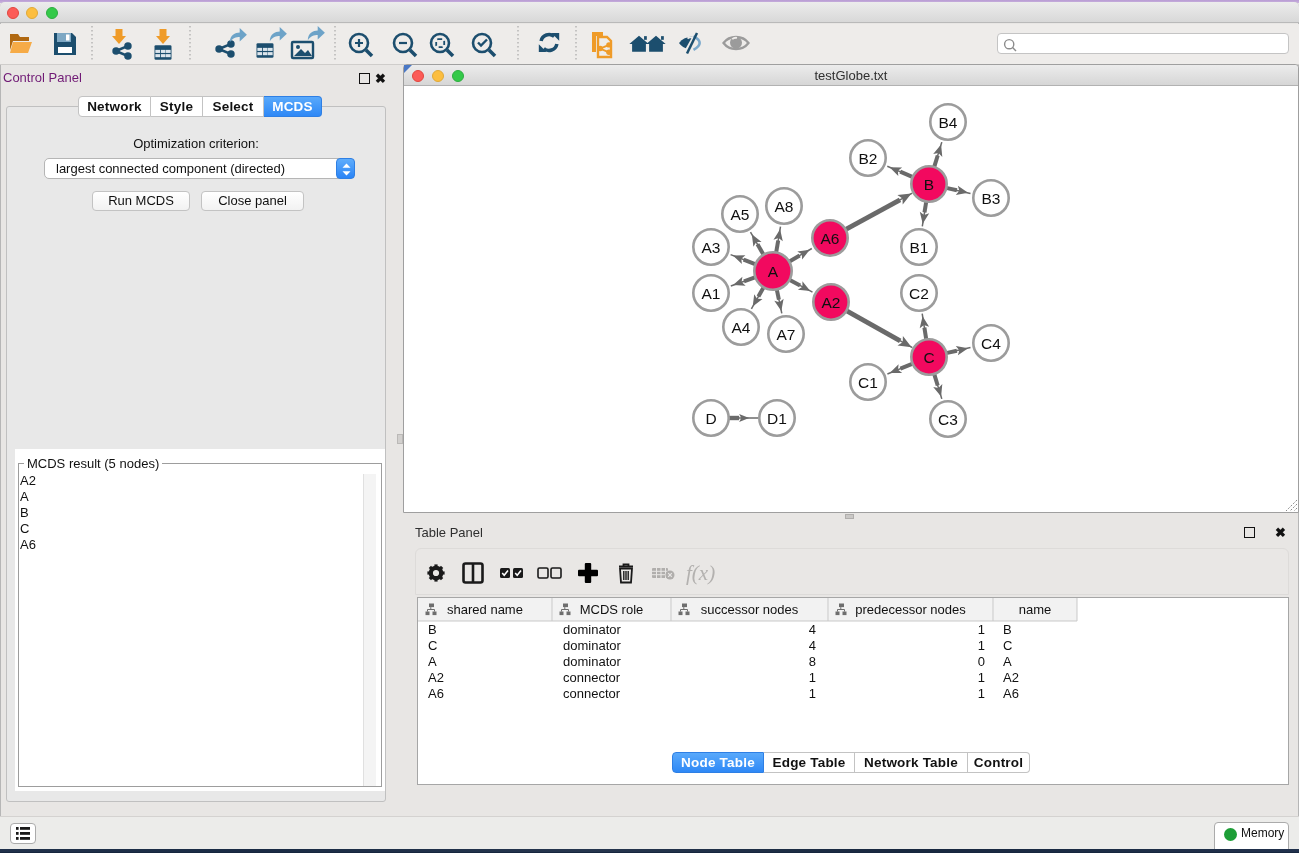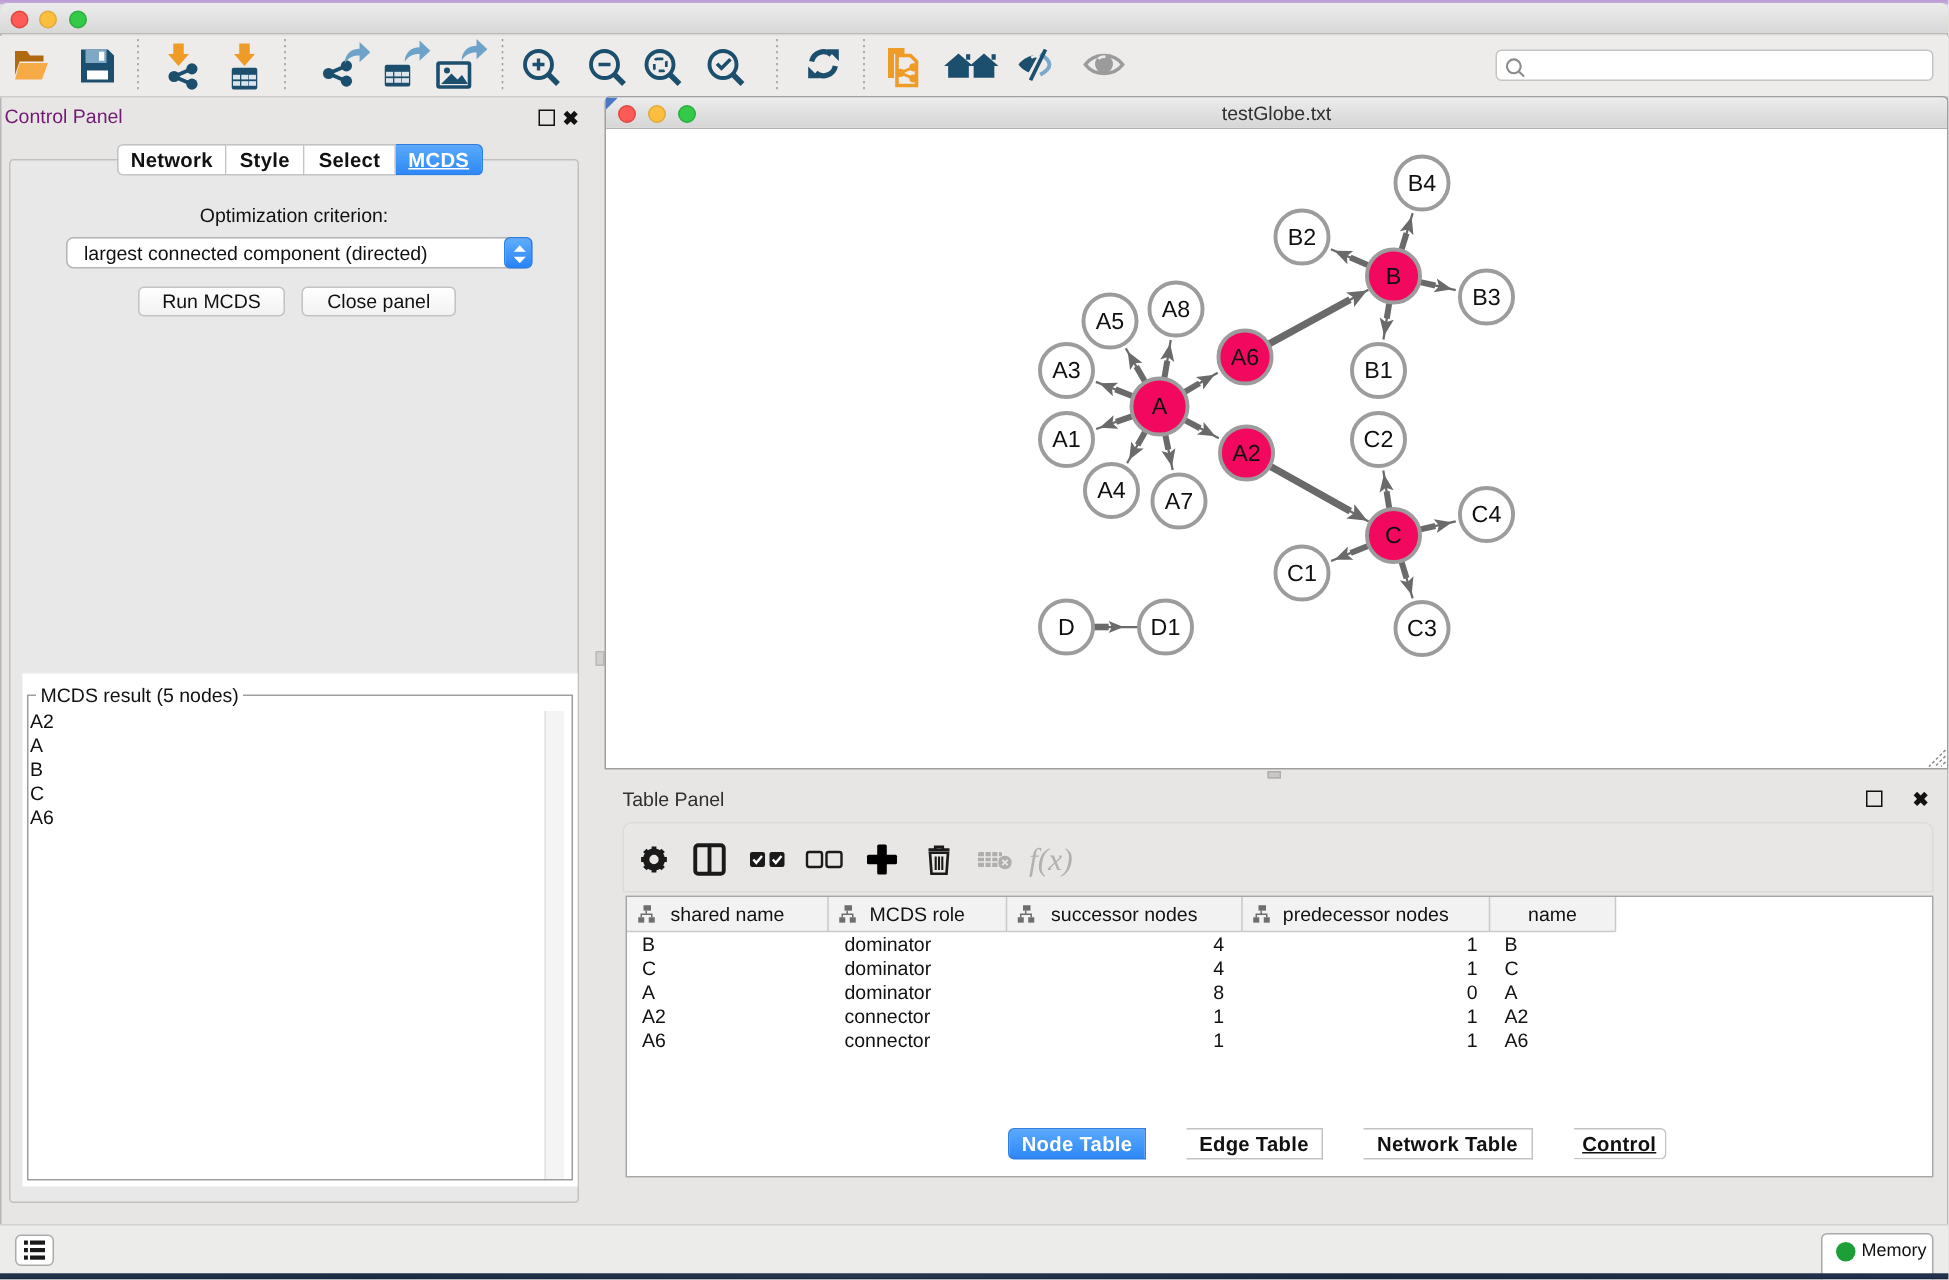--- a/index.html
+++ b/index.html
@@ -17,21 +17,21 @@
 #titlebar .t3 { left:46px; background:#34c949; border:0.5px solid #2dad40; }
 #titleText { left:0; top:3px; width:1299px; text-align:center; font-size:13px; color:#3f3f3f; }
 #toolbar { left:0; top:22px; width:1299px; height:41px; background:#eeecea; border-bottom:1px solid #cfcdcb; }
 #search { left:997px; top:31px; width:292px; height:21px; background:#fff; border:1px solid #c4c4c4; border-radius:4px; }
 #cpTitle { left:3px; top:70px; font-size:13px; color:#701a75; }
 .wbF { width:11px; height:11px; border:1.6px solid #111; }
 .wbX { font-size:13px; font-weight:bold; color:#111; }
 .seg { position:absolute; display:flex; }
 .seg div { border:1px solid #c3c3c3; border-left:none; background:linear-gradient(#fff,#fff); color:#111; text-align:center; font-size:13.5px; font-weight:bold; letter-spacing:0.2px; line-height:19px; height:21px; }
 .seg div:first-child { border-left:1px solid #c3c3c3; border-radius:4px 0 0 4px; }
-.seg div:last-child { border-radius:0 4px 4px 0;text-decoration:underline; }
+.seg div:last-child { border-radius:0 4px 4px 0; }
 .seg div.sel { background:linear-gradient(#59a9fb,#2e88f6); color:#fff; border-color:#2e7fe4; }
 #cpTabs { left:78px; top:96px; }
 #cpTabs .w1{width:73px} #cpTabs .w2{width:52px} #cpTabs .w3{width:61px} #cpTabs .w4{width:58px}
 #cpBody { left:6px; top:106px; width:380px; height:696px; background:#e8e8e8; border:1px solid #c0c0c0; border-radius:3px; }
 #optLabel { left:0; top:136px; width:392px; text-align:center; font-size:13px; color:#111; }
 #combo { left:44px; top:158px; width:311px; height:21px; background:linear-gradient(#fff,#fff); border:1px solid #b5b5b5; border-radius:5px; font-size:13px; line-height:19px; padding-left:11px; color:#111; }
 #comboBtn { left:336px; top:158px; width:19px; height:21px; background:linear-gradient(#5fadfc,#2a84f6); border-radius:4px; border:1px solid #2e7fe4; }
 #comboBtn svg { position:absolute; left:3px; top:3px; }
 .btn { position:absolute; height:20px; background:linear-gradient(#ffffff,#f2f2f2); border:1px solid #c3c3c3; border-radius:4px; font-size:13px; text-align:center; line-height:18px; color:#111; }
 #btnRun { left:92px; top:191px; width:98px; }
@@ -44,21 +44,21 @@
 #net { left:403px; top:64px; width:896px; height:449px; background:#fff; border:1px solid #9f9f9f; border-radius:4px 4px 0 0; }
 #netTitle { left:0; top:0; width:894px; height:21px; background:linear-gradient(#ececec,#d6d6d6); border-bottom:1px solid #b2b2b2; border-radius:4px 4px 0 0; }
 #netTitle .t1 { left:8px; background:#fc5b57; border:0.5px solid #e2463f; }
 #netTitle .t2 { left:28px; background:#fcbe3f; border:0.5px solid #e0a938; }
 #netTitle .t3 { left:48px; background:#34c949; border:0.5px solid #2dad40; }
 #netTitleText { left:0; top:3px; width:894px; text-align:center; font-size:13px; color:#2f2f2f; }
 #graph { left:0px; top:22px; }
 #tpTitle { left:415px; top:525px; font-size:13px; color:#2f2f2f; }
 #tpToolbar { left:415px; top:548px; width:874px; height:47px; background:#e9e7e5; border:1px solid #dddbd9; border-radius:6px 6px 0 0; }
 #tbl { left:417px; top:597px; width:872px; height:188px; background:#fff; border:1px solid #a6a6a6; }
-#tblTabs { left:672px; top:752px;gap:27px; }
+#tblTabs { left:672px; top:752px; }
 #tblTabs .w1{width:92px} #tblTabs .w2{width:91px} #tblTabs .w3{width:113px} #tblTabs .w4{width:62px}
 #status { left:0; top:816px; width:1299px; height:33px; background:#ececea; border-top:1px solid #d4d2d0; }
 #listBtn { left:10px; top:823px; width:26px; height:21px; background:#fff; border:1px solid #ababab; border-radius:4px; }
 #memBtn { left:1214px; top:822px; width:75px; height:36px; background:linear-gradient(#fff,#fff); border:1px solid #ababab; border-radius:4px; font-size:12px; color:#111; line-height:21px; text-align:left; padding-left:26px; }
 #memBtn i { position:absolute; left:9px; top:5px; width:13px; height:13px; border-radius:50%; background:#1d9e37; }
 .grip { position:absolute; }
 </style>
 </head>
 <body>
 <div class="abs" id="deskTop"></div>

